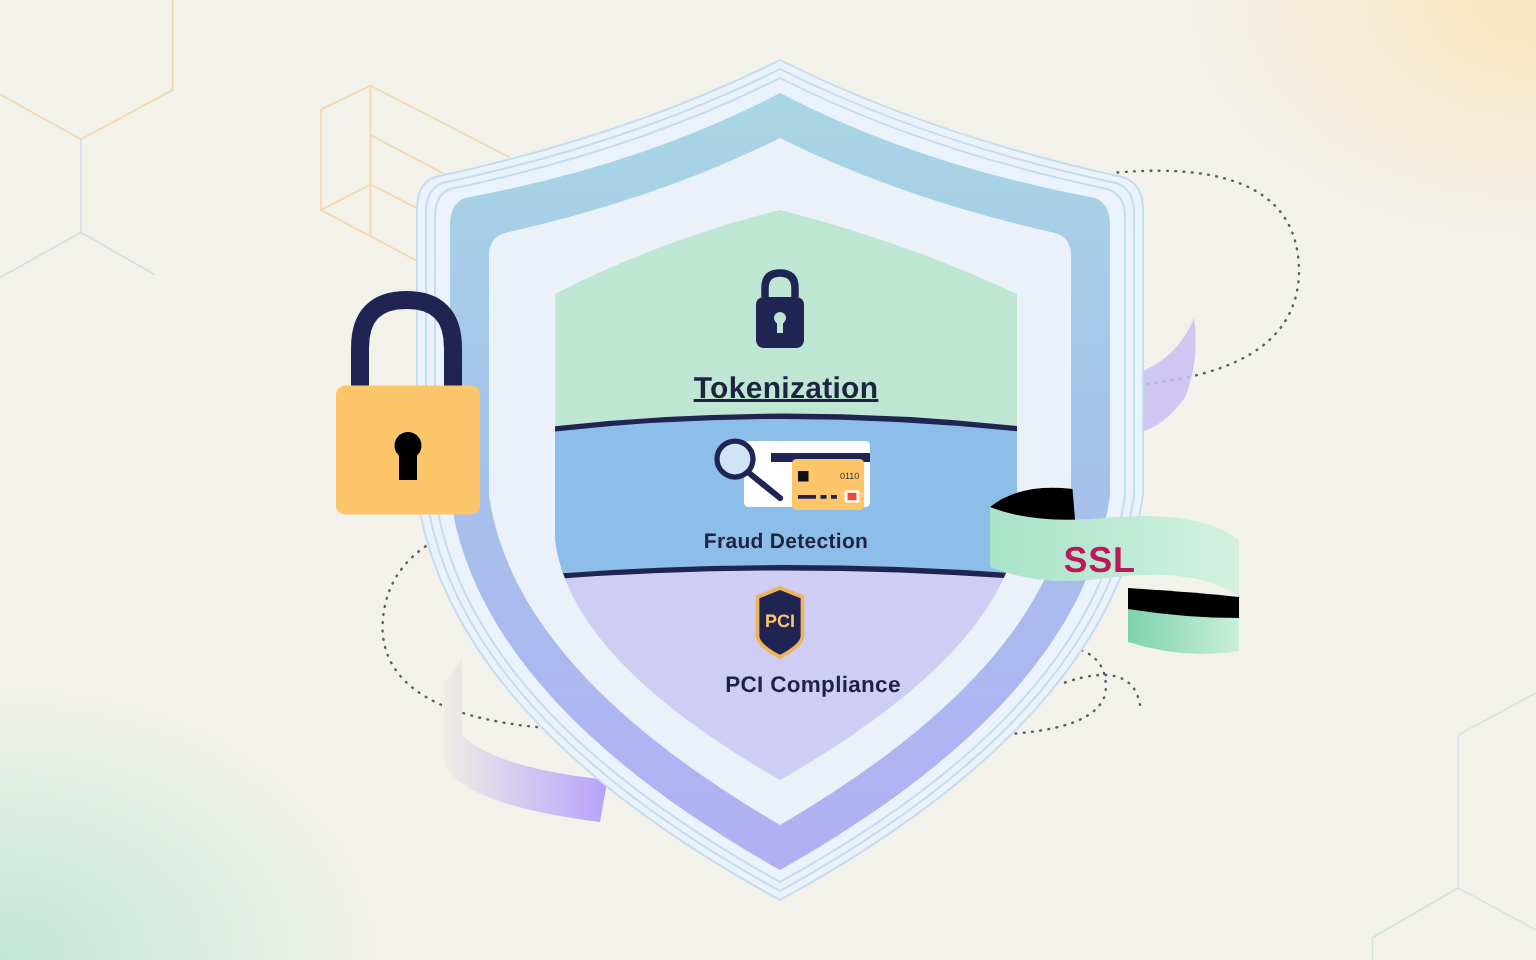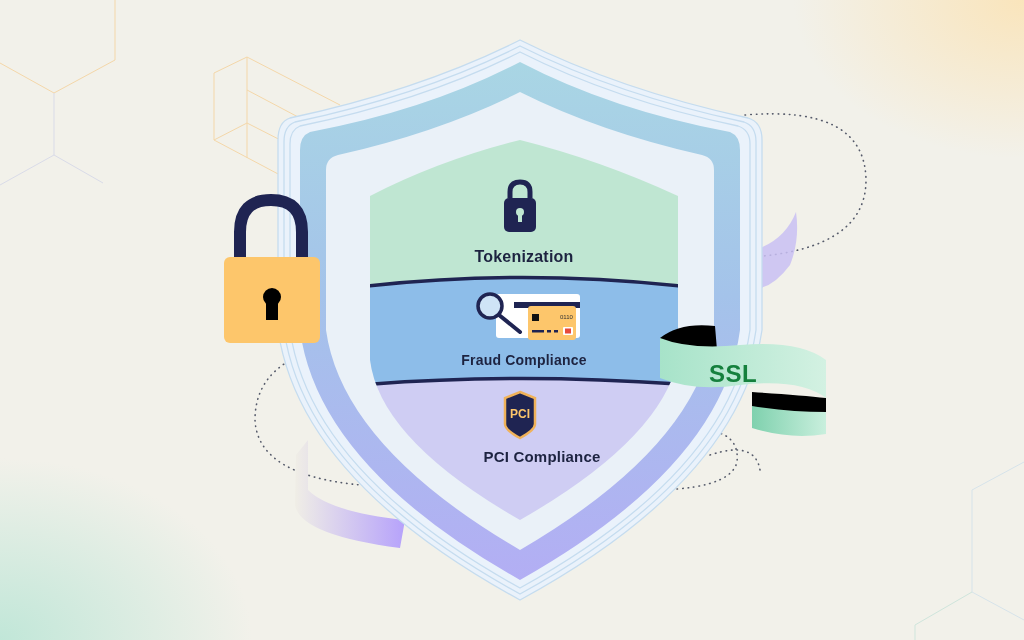--- a/index.html
+++ b/index.html
@@ -7,21 +7,21 @@
     font-family:"Liberation Sans","DejaVu Sans",sans-serif;
     background:#f2f1ea;}
   .bg{position:absolute;inset:0;
     background:
       radial-gradient(ellipse 360px 260px at 0px 640px, rgba(190,230,215,0.95), rgba(190,230,215,0) 70%),
       radial-gradient(ellipse 320px 220px at 1024px 0px, rgba(250,228,185,0.95), rgba(250,228,185,0) 72%),
       #f2f1ea;}
   svg.scene{position:absolute;left:0;top:0;}
   .label{position:absolute;transform:translateX(-50%);white-space:nowrap;
     font-weight:700;color:#1d2340;letter-spacing:0.2px;}
-  .ssl{position:absolute;font-weight:700;color:#15803d;font-size:24px;letter-spacing:0.5px;}
+  .ssl{position:absolute;font-weight:700;color:#be185d;font-size:24px;letter-spacing:0.5px;}
 </style>
 </head>
 <body>
 
 <div class="bg"></div>
 
 <svg class="scene" width="1024" height="640" viewBox="0 0 1024 640">
   <defs>
     <linearGradient id="bandGrad" x1="0" y1="0" x2="0" y2="1">
       <stop offset="0" stop-color="#a9d6e4"></stop>
@@ -119,16 +119,16 @@
   </g>
 
   <g>
     <path d="M240 262 V232 Q240 200 271 200 Q302 200 302 232 V262" fill="none" stroke="#1f2452" stroke-width="12"></path>
     <rect x="224" y="257" width="96" height="86" rx="6" fill="#fdc66b"></rect>
     <circle cx="272" cy="297" r="9" fill="#000"></circle>
     <path d="M266 300 L278 300 L278 320 L266 320 Z" fill="#000"></path>
   </g>
 </svg>
 
-<div class="label" style="left:524px;top:248px;font-size:16px;">Tokenization</div>
-<div class="label" style="left:524px;top:352px;font-size:14px;">Fraud Compliance</div>
+<div class="label" style="left:524px;top:248px;font-size:20px;text-decoration:underline;">Tokenization</div>
+<div class="label" style="left:524px;top:352px;font-size:14px;">Fraud Detection</div>
 <div class="label" style="left:542px;top:448px;font-size:15px;">PCI Compliance</div>
 <div class="ssl" style="left:709px;top:360px;">SSL</div>
 
 </body></html>

